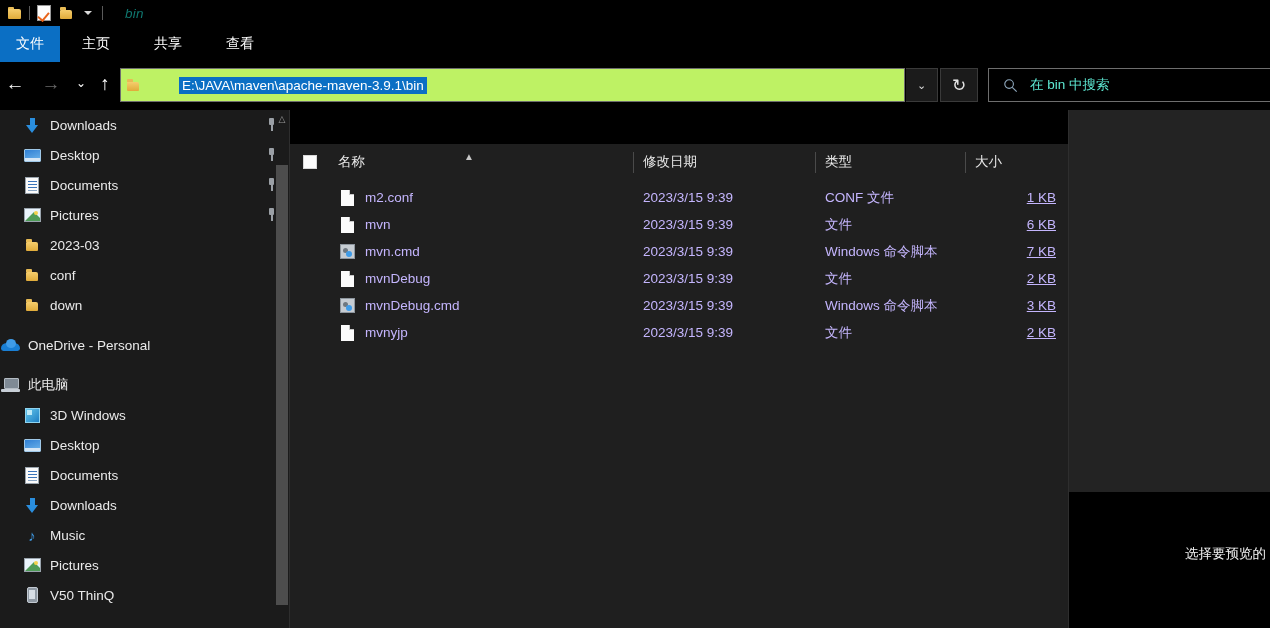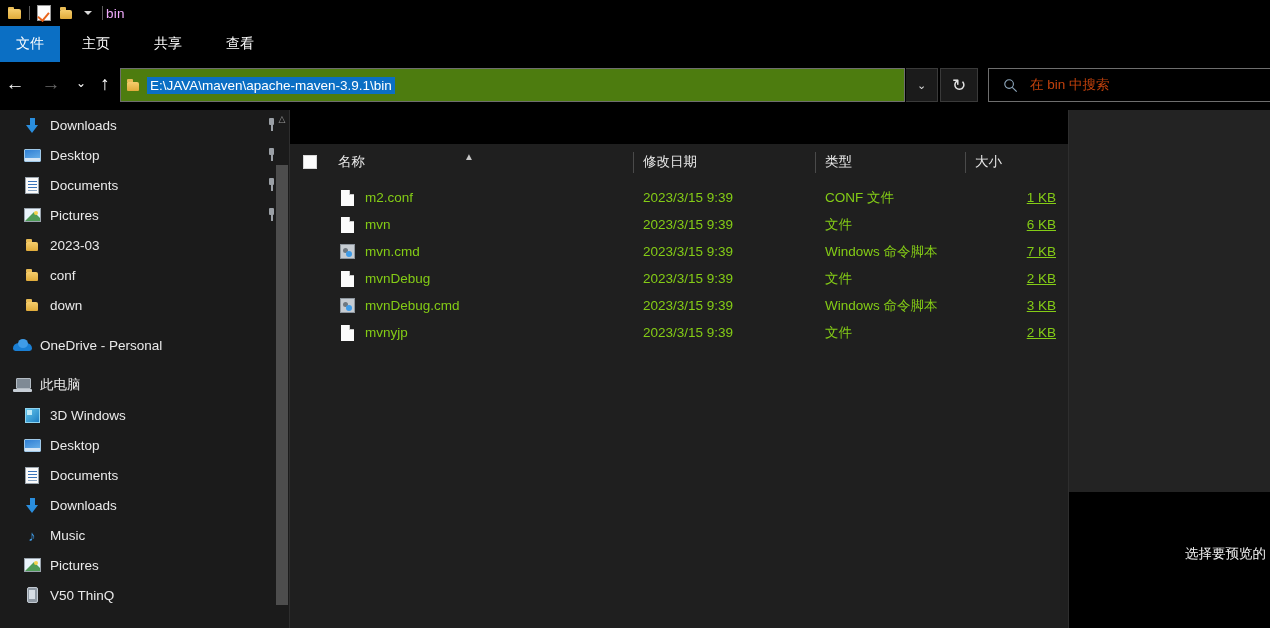--- a/index.html
+++ b/index.html
@@ -18,21 +18,21 @@
     position: absolute; left: 0; top: 0; width: 1270px; height: 26px;
     background: #000; display: flex; align-items: center;
   }
   .qat { display: flex; align-items: center; height: 26px; padding-left: 4px; }
   .qat-btn {
     width: 22px; height: 22px; display: flex; align-items: center;
     justify-content: center; position: relative;
   }
   .qat-sep { width: 1px; height: 14px; background: #5a5a5a; margin: 0 3px; }
   .win-title {
-    color: #f0abfc; font-size: 13.5px; margin-left: 0; letter-spacing: .2px;
+    color: #0f766e; font-size: 13.5px; margin-left: 19px; letter-spacing: .2px; font-style: italic;
   }
 
   
   .folder-ico { width: 15px; height: 13px; position: relative; display:inline-block; }
   .folder-ico::before {
     content:""; position:absolute; left:0; top:0px; width:6px; height:3px;
     background:#e8bb55; border-radius:1px 1px 0 0;
   }
   .folder-ico::after {
     content:""; position:absolute; left:0; top:2.5px; width:13px; height:10px;
@@ -72,59 +72,60 @@
   .navbtn {
     position:absolute; top:68px; width:30px; height:30px;
     display:flex; align-items:center; justify-content:center;
     color:#fff; font-size:19px; line-height:1;
   }
   .navbtn.disabled { color:#6b6b6b; }
   .navbtn.small { font-size:12px; }
 
   .addrbar {
     position:absolute; left:120px; top:68px; width:785px; height:34px;
-    background:#4d7c0f; border:1px solid #6e6e6e; display:flex; align-items:center;
+    background:#bef264; border:1px solid #6e6e6e; display:flex; align-items:center;
     padding: 0 6px;
+    gap: 32px;
   }
   .addr-path {
     background:#0b6fc4; color:#ffffff; font-size:13.5px; padding:1px 3px;
     margin-left:7px; white-space:nowrap;
   }
   .addr-drop {
     position:absolute; left:906px; top:68px; width:32px; height:34px;
     background:#1b1b1b; border:1px solid #3a3a3a; border-left:none;
     display:flex; align-items:center; justify-content:center; color:#dcdcdc; font-size:11px;
   }
   .refresh {
     position:absolute; left:940px; top:68px; width:38px; height:34px;
     background:#1b1b1b; border:1px solid #3a3a3a;
     display:flex; align-items:center; justify-content:center; color:#e4e4e4; font-size:17px;
   }
   .searchbox {
     position:absolute; left:988px; top:68px; width:290px; height:34px;
     background:#000; border:1px solid #6e6e6e; display:flex; align-items:center; padding-left:14px;
   }
-  .search-ph { color:#c2410c; font-size:13.5px; margin-left:12px; }
+  .search-ph { color:#5eead4; font-size:13.5px; margin-left:12px; }
 
   
   .sidebar {
     position:absolute; left:0; top:110px; width:275px; height:518px;
     background:#1b1b1b; overflow:hidden;
   }
   .nav-item {
     height:30px; display:flex; align-items:center; position:relative;
     color:#eaeaea; font-size:13.5px; white-space:nowrap;
   }
   .nav-item .ni-ico {
     width:20px; height:20px; display:flex; align-items:center; justify-content:center;
     margin-right:8px; flex:none;
   }
   .nav-item .pin { position:absolute; right:10px; top:8px; }
   .lvl1 { padding-left:22px; }
-  .lvl0 { padding-left:12px; }
+  .lvl0 { }
   .spacer10 { height:10px; }
 
   
   .ico-download { position:relative; width:14px; height:15px; }
   .ico-download::before{content:"";position:absolute;left:4.5px;top:0;width:5px;height:8px;background:#2a8ede;}
   .ico-download::after{content:"";position:absolute;left:0.5px;top:7px;width:0;height:0;
     border-left:6.5px solid transparent;border-right:6.5px solid transparent;border-top:8px solid #2a8ede;}
   .ico-desktop { width:17px; height:13px; background:linear-gradient(160deg,#2f7fd4,#6fb6ec);
     border:1px solid #9fc8e8; border-radius:1px; position:relative;}
   .ico-desktop::after{content:"";position:absolute;left:0;bottom:0;width:100%;height:3px;background:#d5e6f5;}
@@ -177,21 +178,21 @@
   .ch .chsep { position:absolute; left:0; top:8px; width:1px; height:21px; background:#4a4a4a; }
   .selall {
     position:absolute; left:13px; top:11px; width:14px; height:14px;
     background:#fdfdfd; border:1px solid #d8d8d8;
   }
   .sortcaret { position:absolute; left:174px; top:7px; color:#c8c8c8; font-size:10px; }
 
   .rows { position:absolute; left:0; top:40px; width:778px; }
   .frow {
     height:27px; display:flex; align-items:center; position:relative;
-    color:#84cc16; font-size:13.5px; white-space:nowrap;
+    color:#c4b5fd; font-size:13.5px; white-space:nowrap;
   }
   .f-name { position:absolute; left:48px; display:flex; align-items:center; }
   .f-ico { width:18px; height:18px; margin-right:9px; display:flex; align-items:center; justify-content:center; flex:none;}
   .f-date { position:absolute; left:353px; }
   .f-type { position:absolute; left:535px; }
   .f-size { position:absolute; right:12px; text-align:right;text-decoration:underline; }
 
   .doc-ico { width:13px; height:16px; background:#fbfbfb; position:relative; }
   .doc-ico::after{content:"";position:absolute;right:0;top:0;width:4px;height:4px;
     background:#1f1f1f; border-left:1px solid #c8c8c8; border-bottom:1px solid #c8c8c8;}

